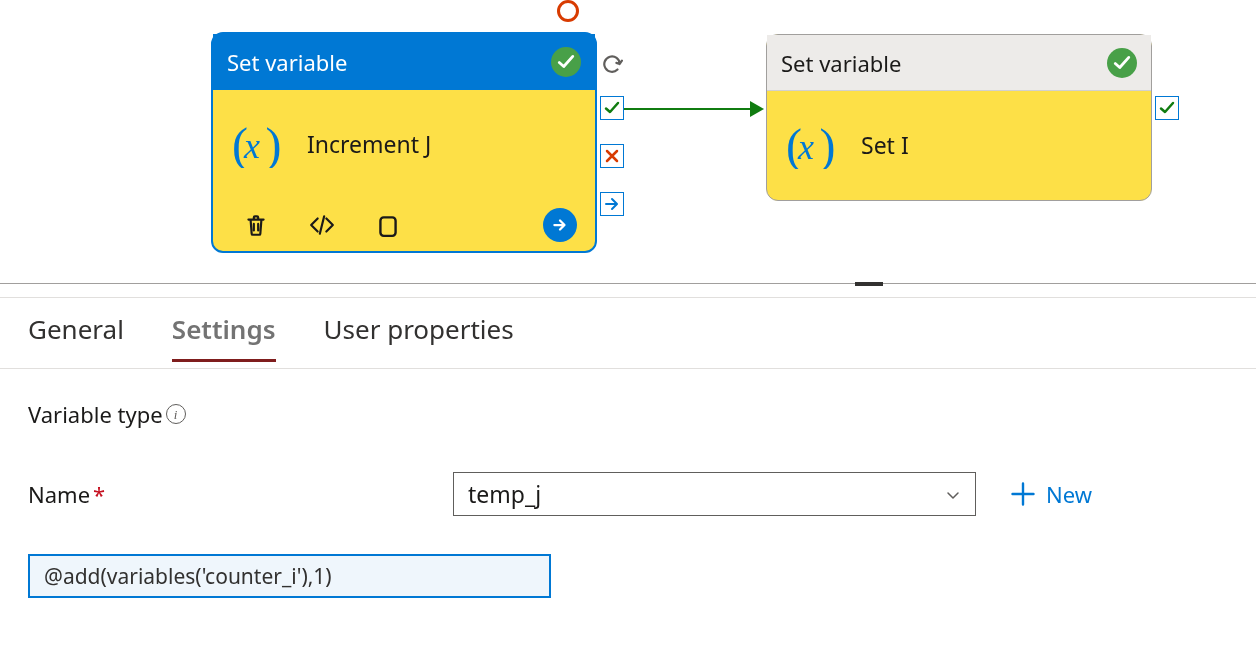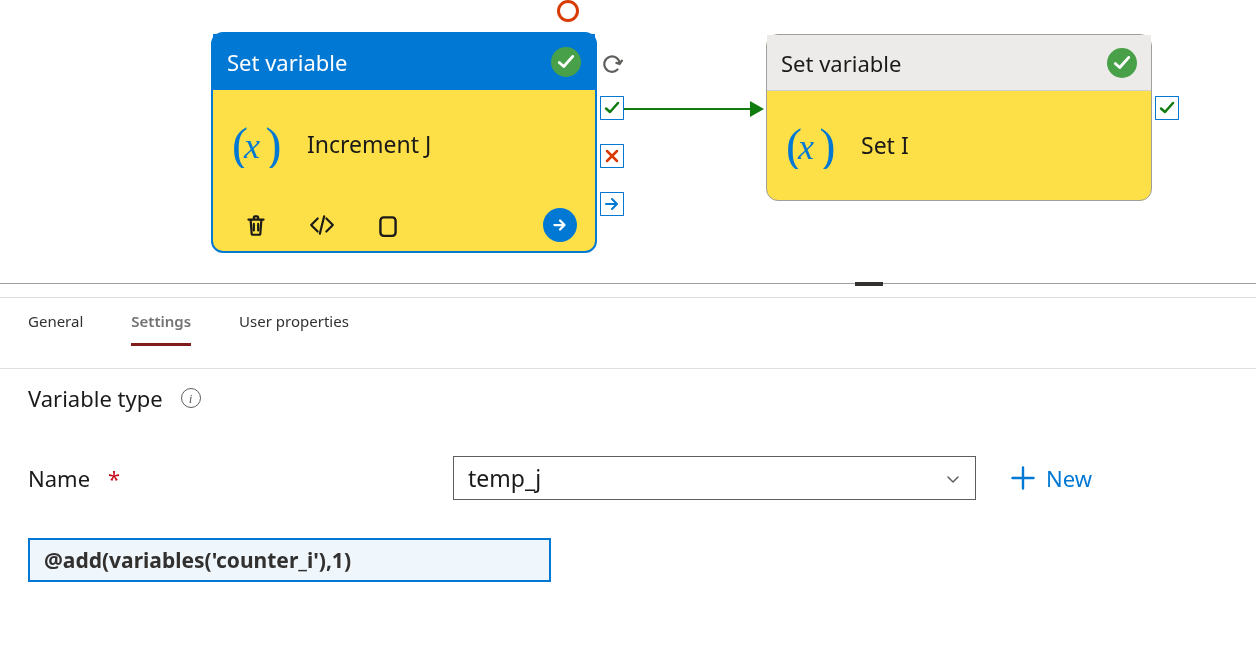--- a/index.html
+++ b/index.html
@@ -47,42 +47,42 @@
   .flow-arrow { position:absolute; left:624px; top:107px; width:140px; height:4px; display:flex; align-items:center; }
   .flow-arrow .line { flex:1; height:2px; background:#107c10; }
   .flow-arrow .head { width:0; height:0; border-top:8px solid transparent; border-bottom:8px solid transparent; border-left:14px solid #107c10; }
 
   
   .panel { position:absolute; left:0; top:283px; width:1256px; border-top:1px solid #a19f9d; }
   .panel-grab { position:absolute; top:-2px; left:855px; width:28px; height:4px; background:#323130; }
   .divider-full { position:absolute; left:0; top:13px; width:1256px; height:1px; background:#e1dfdd; }
 
   .tabs { display:flex; gap:48px; padding:27px 0 0 28px; position:relative; }
-  .tab { font-size:15px; color:#323130; padding-bottom:12px; cursor:pointer; }
+  .tab { font-size:26px; color:#323130; padding-bottom:12px; cursor:pointer; }
   .tab.active { color:#737373; font-weight:600; border-bottom:3px solid #7f1d1d; }
   .tabs-border { position:absolute; left:0; right:0; top:84px; height:1px; background:#e1dfdd; }
 
   .form { padding:32px 28px 0 28px; }
   .form-row { display:flex; align-items:center; min-height:40px; margin-bottom:38px; }
-  .form-label { width:425px; font-size:22px; color:#1b1a19; display:flex; align-items:center; gap:18px; }
+  .form-label { width:425px; font-size:22px; color:#1b1a19; display:flex; align-items:center; gap:3px; }
   .req { color:#c50f1f; }
   .info-icon { width:20px; height:20px; border:1px solid #605e5c; border-radius:50%; display:inline-flex; align-items:center; justify-content:center; font-size:13px; color:#605e5c; font-style:italic; font-family:Georgia,serif; line-height:1; }
   .radio-row { display:flex; align-items:center; gap:36px; }
   .radio-item { display:flex; align-items:center; gap:12px; cursor:pointer; }
   .radio { width:26px; height:26px; border:2px solid #605e5c; border-radius:50%; display:flex; align-items:center; justify-content:center; }
   .radio.checked { border-color:#0078d4; }
   .radio.checked .dot { width:14px; height:14px; border-radius:50%; background:#0078d4; }
   .radio-label { font-size:22px; }
 
   .select { width:523px; height:44px; border:1px solid #605e5c; display:flex; align-items:center; padding:0 14px; font-size:23px; cursor:pointer; background:#ffffff; }
   .select .caret { margin-left:auto; }
   .new-link { display:flex; align-items:center; gap:10px; color:#0078d4; font-size:22px; margin-left:34px; cursor:pointer; }
   .plus { width:26px; height:26px; display:flex; align-items:center; justify-content:center; }
 
-  .value-input { width:523px; height:44px; border:2px solid #0078d4; background:#eff6fc; display:flex; align-items:center; padding:0 14px; font-size:21px; font-weight:700; color:#323130; cursor:text; }
+  .value-input { width:523px; height:44px; border:2px solid #0078d4; background:#eff6fc; display:flex; align-items:center; padding:0 14px; font-size:21px; font-weight:400; color:#323130; cursor:text; }
 </style>
 </head>
 <body>
 
 <div class="canvas">
 
   <div class="red-indicator"></div>
 
   <div class="activity-card selected card1">
     <div class="title-bar">

